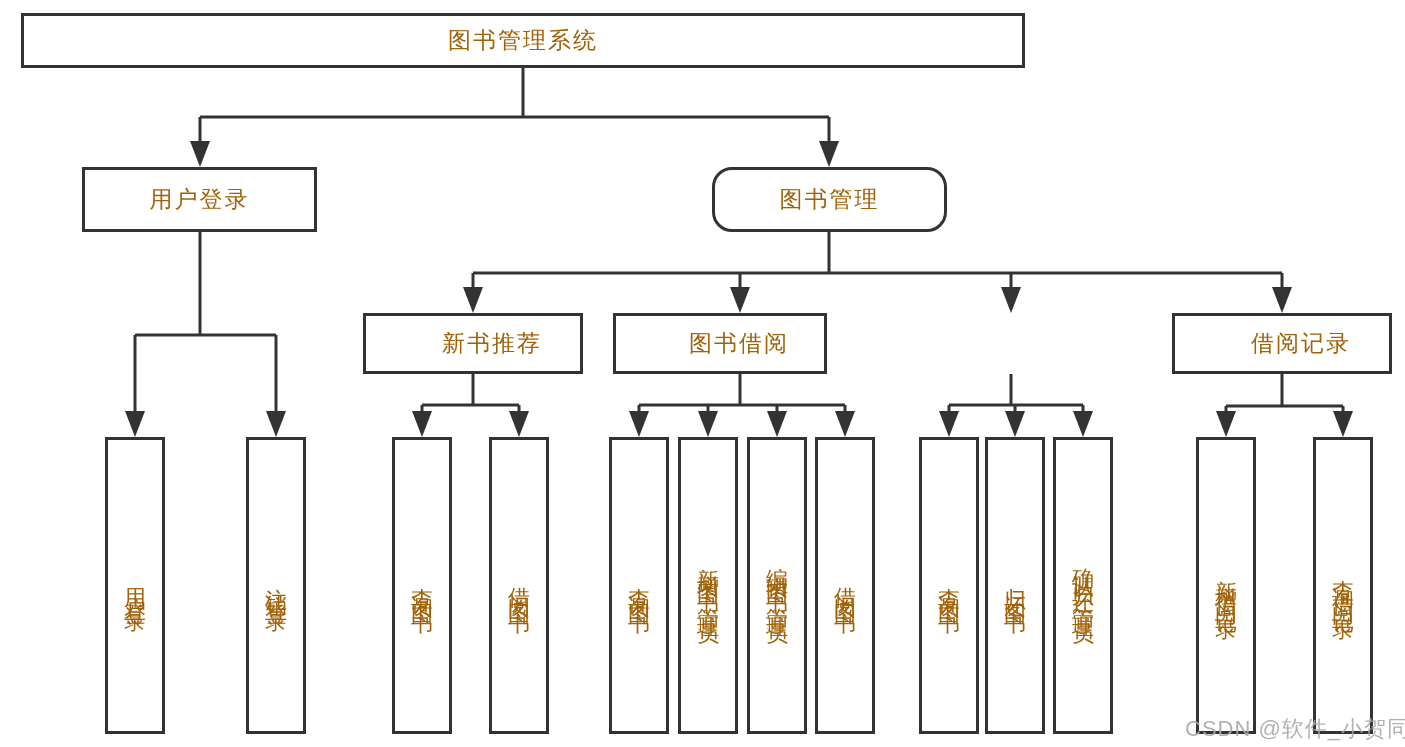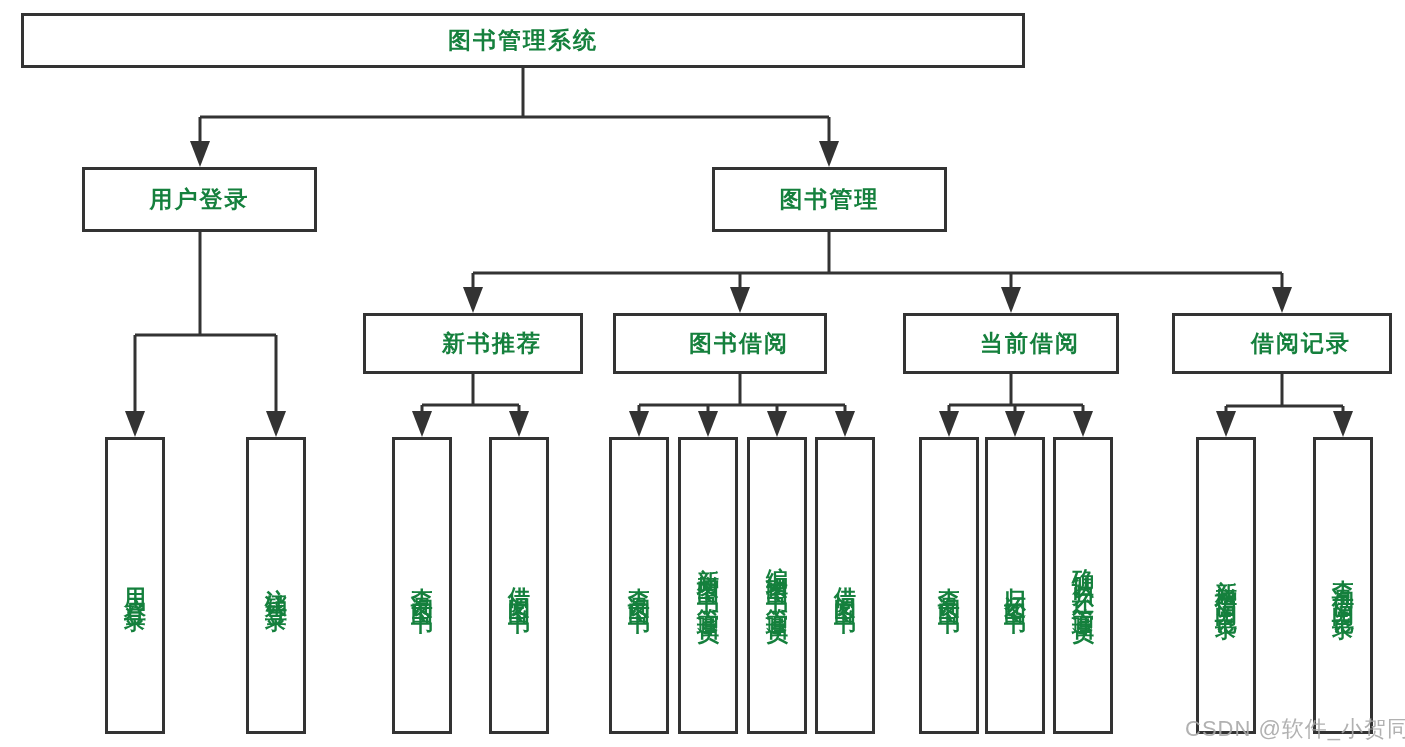--- a/index.html
+++ b/index.html
@@ -24,23 +24,22 @@
     z-index: 1;
   }
   .node {
     position: absolute;
     box-sizing: border-box;
     border: 3px solid #333333;
     background: #ffffff;
     display: flex;
     align-items: center;
     justify-content: center;
-    color: #15803d;
+    color: #a16207;
     z-index: 2;
-    font-weight: bold;
   }
   .node-h {
     font-size: 23px;
     letter-spacing: 2px;
     white-space: nowrap;
   }
   .node-root {
     left: 21px; top: 13px; width: 1004px; height: 55px;
   }
   .node-l2 {
@@ -155,33 +154,30 @@
     </g>
   </svg>
 
   <div class="node node-h node-root">
     <span>图书管理系统</span>
   </div>
 
   <div class="node node-h node-l2" style="left:82px;">
     <span>用户登录</span>
   </div>
-  <div class="node node-h node-l2" style="left:712px;">
+  <div class="node node-h node-l2" style="left:712px;border-radius:20px;">
     <span>图书管理</span>
   </div>
 
   <div class="node node-h node-l3" style="left:363px;width:220px;">
     <span>新书推荐</span>
   </div>
   <div class="node node-h node-l3" style="left:613px;width:214px;">
     <span>图书借阅</span>
   </div>
-  <div class="node node-h node-l3" style="left:903px;width:216px;">
-    <span>当前借阅</span>
-  </div>
   <div class="node node-h node-l3" style="left:1172px;width:220px;">
     <span>借阅记录</span>
   </div>
 
   <div class="node leaf" style="left:105px;">
     <span class="vtext">用户登录</span>
   </div>
   <div class="node leaf" style="left:246px;">
     <span class="vtext">注销登录</span>
   </div>

